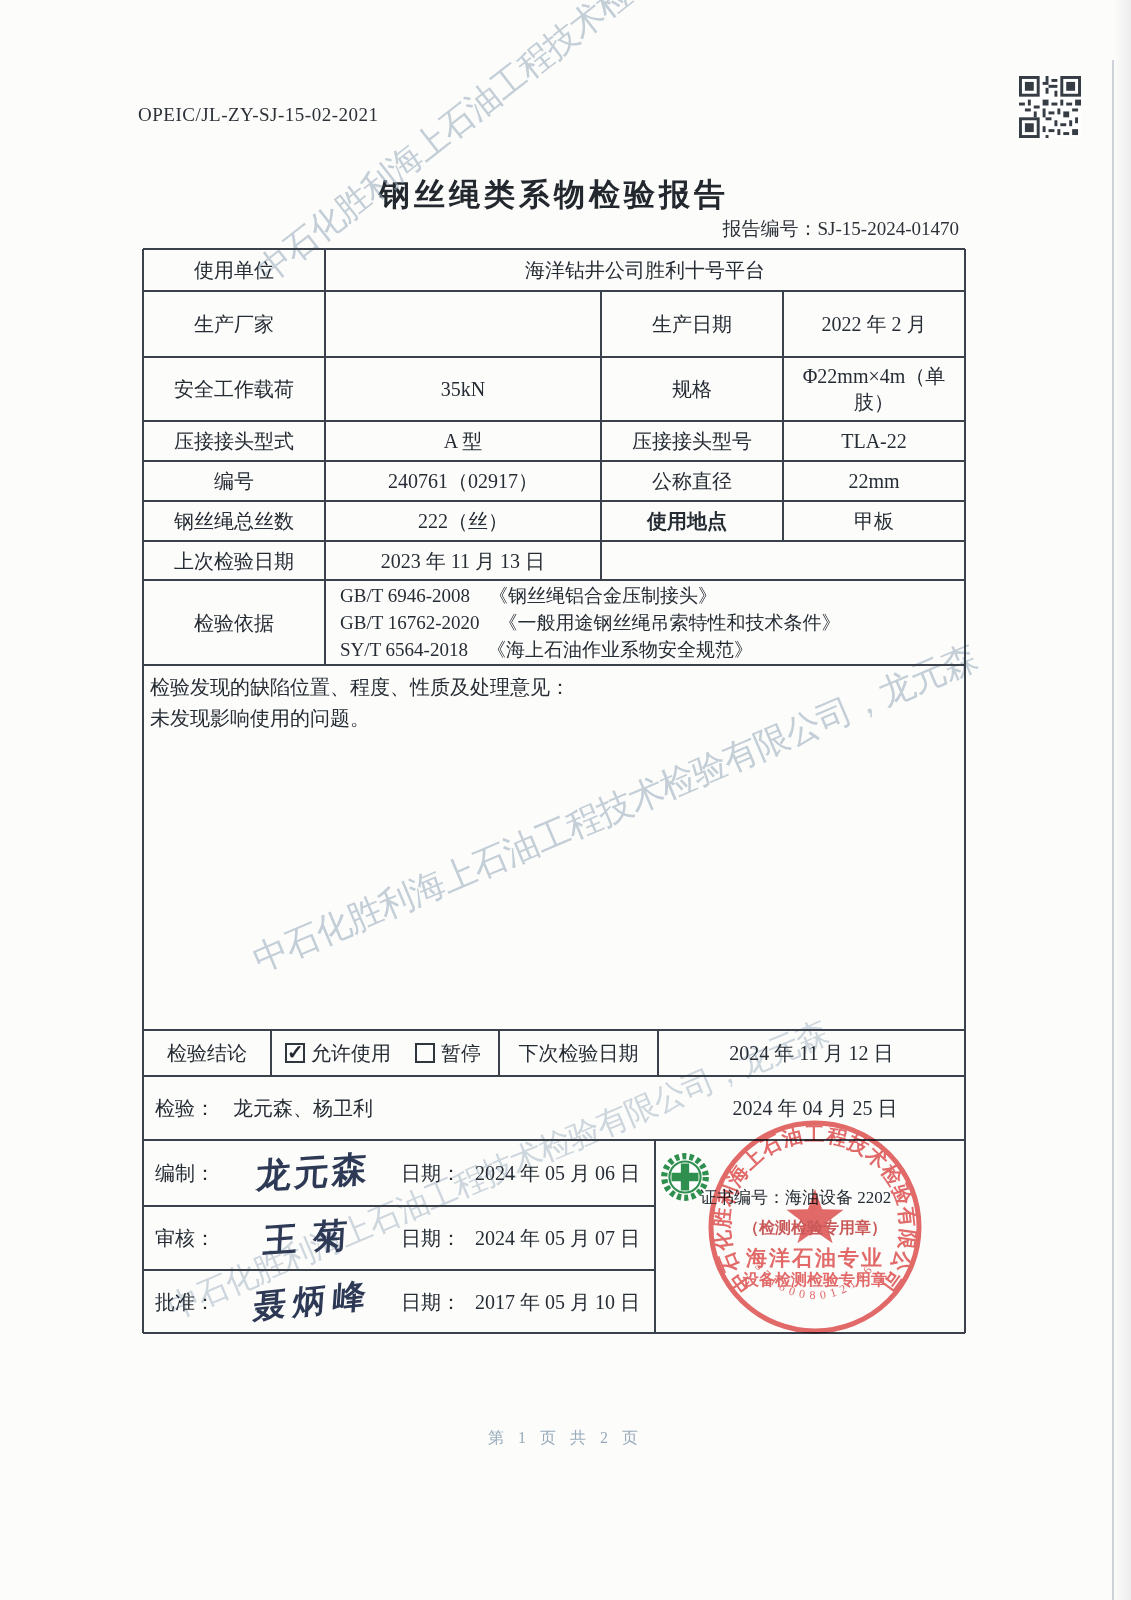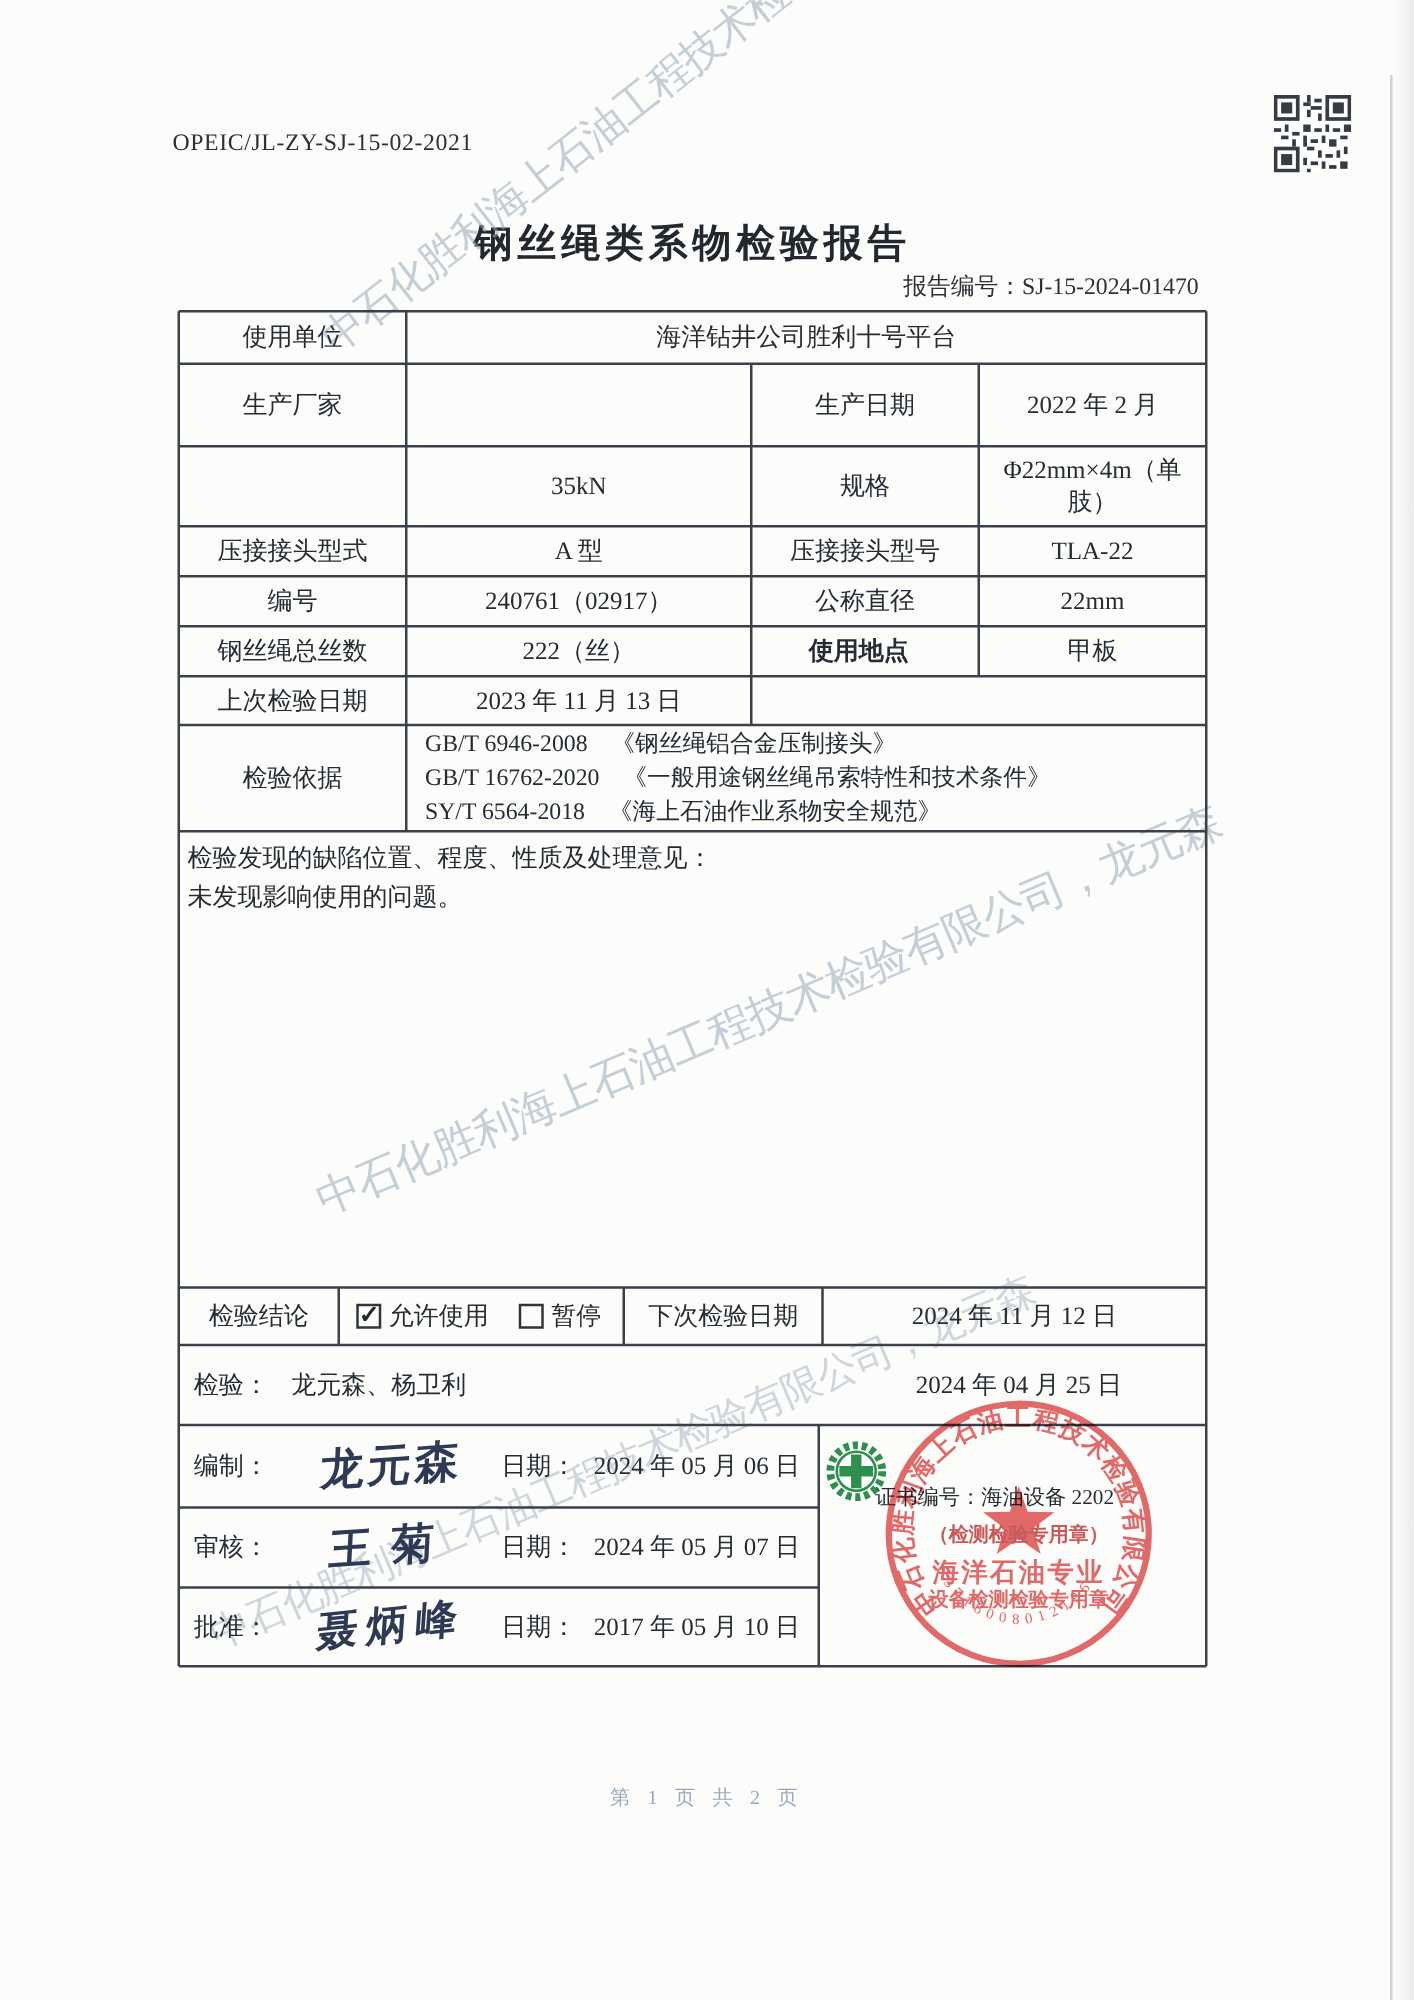--- a/index.html
+++ b/index.html
@@ -128,20 +128,21 @@
     </g>
   </svg>
 
   <div class="cell" style="left:143px;top:249px;width:182px;height:42px;">使用单位</div>
   <div class="cell" style="left:325px;top:249px;width:640px;height:42px;">海洋钻井公司胜利十号平台</div>
 
   <div class="cell" style="left:143px;top:291px;width:182px;height:66px;">生产厂家</div>
   <div class="cell" style="left:601px;top:291px;width:182px;height:66px;">生产日期</div>
   <div class="cell" style="left:783px;top:291px;width:182px;height:66px;">2022 年 2 月</div>
 
+  <div class="cell" style="left:143px;top:357px;width:182px;height:64px;">安全工作载荷</div>
   <div class="cell" style="left:325px;top:357px;width:276px;height:64px;">35kN</div>
   <div class="cell" style="left:601px;top:357px;width:182px;height:64px;">规格</div>
   <div class="cell" style="left:788px;top:357px;width:172px;height:64px;">Φ22mm×4m（单肢）</div>
 
   <div class="cell" style="left:143px;top:421px;width:182px;height:40px;">压接接头型式</div>
   <div class="cell" style="left:325px;top:421px;width:276px;height:40px;">A 型</div>
   <div class="cell" style="left:601px;top:421px;width:182px;height:40px;">压接接头型号</div>
   <div class="cell" style="left:783px;top:421px;width:182px;height:40px;">TLA-22</div>
 
   <div class="cell" style="left:143px;top:461px;width:182px;height:40px;">编号</div>

